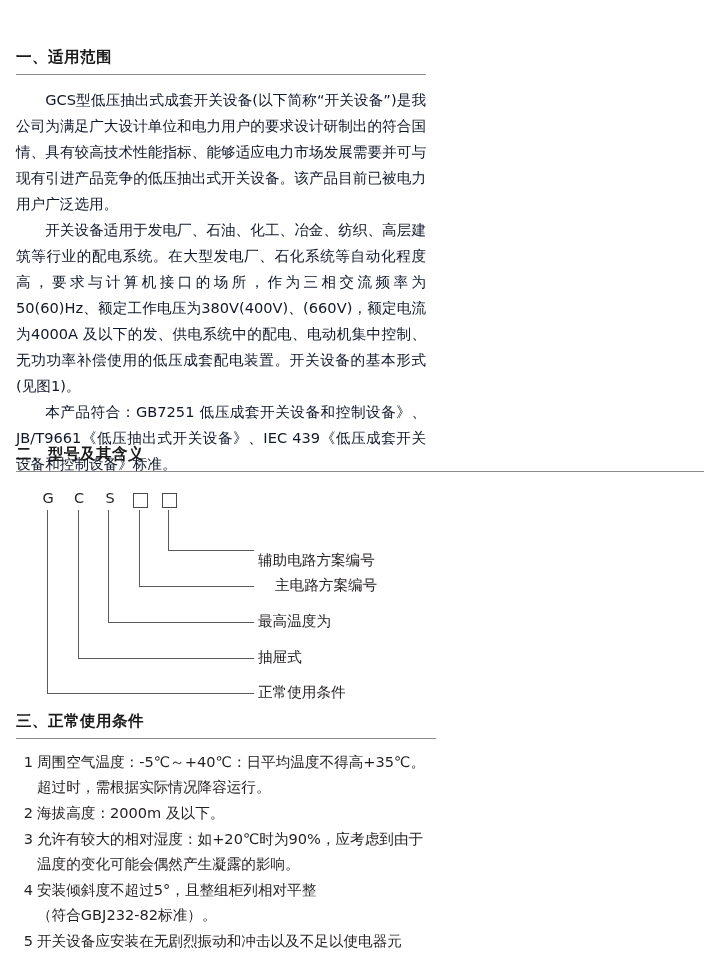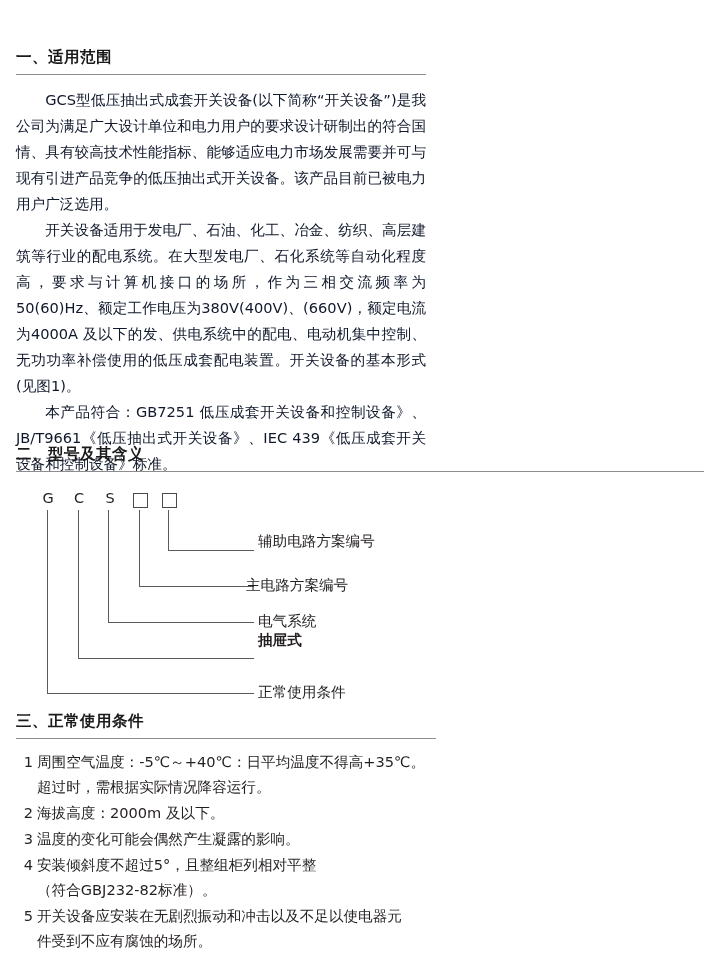--- a/index.html
+++ b/index.html
@@ -171,24 +171,24 @@
 
       <span class="lead-v" style="left:92px; top:20px; height:112px;"></span>
       <span class="lead-h" style="left:92px; top:132px; width:146px;"></span>
 
       <span class="lead-v" style="left:62px; top:20px; height:148px;"></span>
       <span class="lead-h" style="left:62px; top:168px; width:176px;"></span>
 
       <span class="lead-v" style="left:31px; top:20px; height:183px;"></span>
       <span class="lead-h" style="left:31px; top:203px; width:207px;"></span>
 
-      <span class="lead-label" style="left:242px; top:42px;">辅助电路方案编号</span>
-      <span class="lead-label" style="left:230px; top:86px;">主电路方案编号</span>
-      <span class="lead-label" style="left:242px; top:122px;">电气系统</span>
-      <span class="lead-label" style="left:242px; top:141px;font-weight:bold;">抽屉式</span>
+      <span class="lead-label" style="left:242px; top:61px;">辅助电路方案编号</span>
+      <span class="lead-label" style="left:259px; top:86px;">主电路方案编号</span>
+      <span class="lead-label" style="left:242px; top:122px;">最高温度为</span>
+      <span class="lead-label" style="left:242px; top:158px;">抽屉式</span>
       <span class="lead-label" style="left:242px; top:193px;">正常使用条件</span>
     </div>
   </div>
 
   <div id="sec3">
     <h2 class="section-head">三、正常使用条件</h2>
     <hr class="head-rule">
 
     <ul class="cond-list">
       <li class="cond-item">
@@ -202,20 +202,21 @@
       <li class="cond-item">
         <span class="cond-num">2</span>
         <span class="cond-text">
           <span class="cond-sub">海拔高度：2000m 及以下。</span>
         </span>
       </li>
 
       <li class="cond-item">
         <span class="cond-num">3</span>
         <span class="cond-text">
+          <span class="cond-sub">允许有较大的相对湿度：如+20℃时为90%，应考虑到由于</span>
           <span class="cond-sub">温度的变化可能会偶然产生凝露的影响。</span>
         </span>
       </li>
 
       <li class="cond-item">
         <span class="cond-num">4</span>
         <span class="cond-text">
           <span class="cond-sub">安装倾斜度不超过5°，且整组柜列相对平整</span>
           <span class="cond-sub">（符合GBJ232-82标准）。</span>
         </span>

